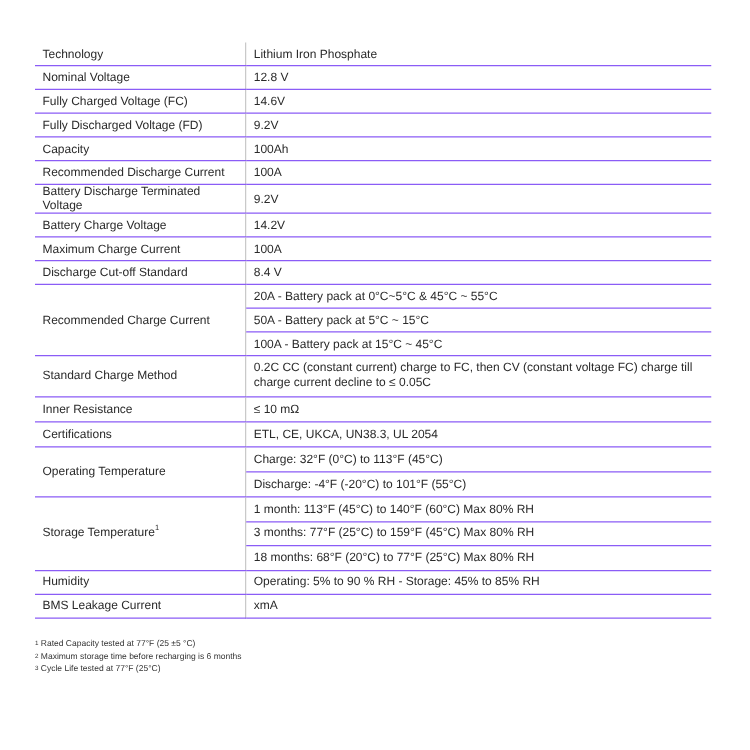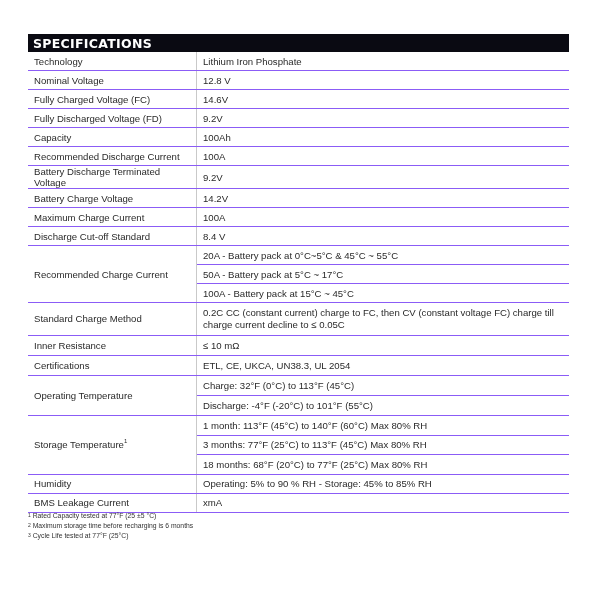--- a/index.html
+++ b/index.html
@@ -15,21 +15,20 @@
   tr.op td.val { height:19px; }
   tr.st td.val { height:18.5px; }
   sup { font-size:6px; vertical-align:top; position:relative; top:-1px; }
   .notes { position:absolute; left:28px; top:511px; font-size:6.8px; color:#333; line-height:10px; }
   .notes sup { font-size:5px; }
 </style>
 </head>
 <body>
 
 <div class="sheet">
-  <div class="header">SPECIFICATIONS</div>
   <table>
     <tbody>
         <tr class="r">
       <td class="label">Technology</td>
       <td class="val">Lithium Iron Phosphate</td>
     </tr>
     <tr class="r">
       <td class="label">Nominal Voltage</td>
       <td class="val">12.8 V</td>
     </tr>
@@ -64,21 +63,21 @@
     <tr class="r">
       <td class="label">Discharge Cut-off Standard</td>
       <td class="val">8.4 V</td>
     </tr>
 
     <tr class="sub">
       <td class="label" rowspan="3">Recommended Charge Current</td>
       <td class="val">20A - Battery pack at 0°C~5°C &amp; 45°C ~ 55°C</td>
     </tr>
     <tr class="sub">
-      <td class="val">50A - Battery pack at 5°C ~ 17°C</td>
+      <td class="val">50A - Battery pack at 5°C ~ 15°C</td>
     </tr>
     <tr class="sub">
       <td class="val">100A - Battery pack at 15°C ~ 45°C</td>
     </tr>
 
     <tr class="tall">
       <td class="label">Standard Charge Method</td>
       <td class="val">0.2C CC (constant current) charge to FC, then CV (constant voltage FC) charge till charge current decline to ≤ 0.05C</td>
     </tr>
     <tr class="r">
@@ -96,21 +95,21 @@
     </tr>
     <tr class="op">
       <td class="val">Discharge: -4°F (-20°C) to 101°F (55°C)</td>
     </tr>
 
     <tr class="st">
       <td class="label" rowspan="3"><span>Storage Temperature</span><sup>1</sup></td>
       <td class="val">1 month: 113°F (45°C) to 140°F (60°C) Max 80% RH</td>
     </tr>
     <tr class="st">
-      <td class="val">3 months: 77°F (25°C) to 113°F (45°C) Max 80% RH</td>
+      <td class="val">3 months: 77°F (25°C) to 159°F (45°C) Max 80% RH</td>
     </tr>
     <tr class="st">
       <td class="val">18 months: 68°F (20°C) to 77°F (25°C) Max 80% RH</td>
     </tr>
 
     <tr class="r">
       <td class="label">Humidity</td>
       <td class="val">Operating: 5% to 90 % RH - Storage: 45% to 85% RH</td>
     </tr>
     <tr class="r">

